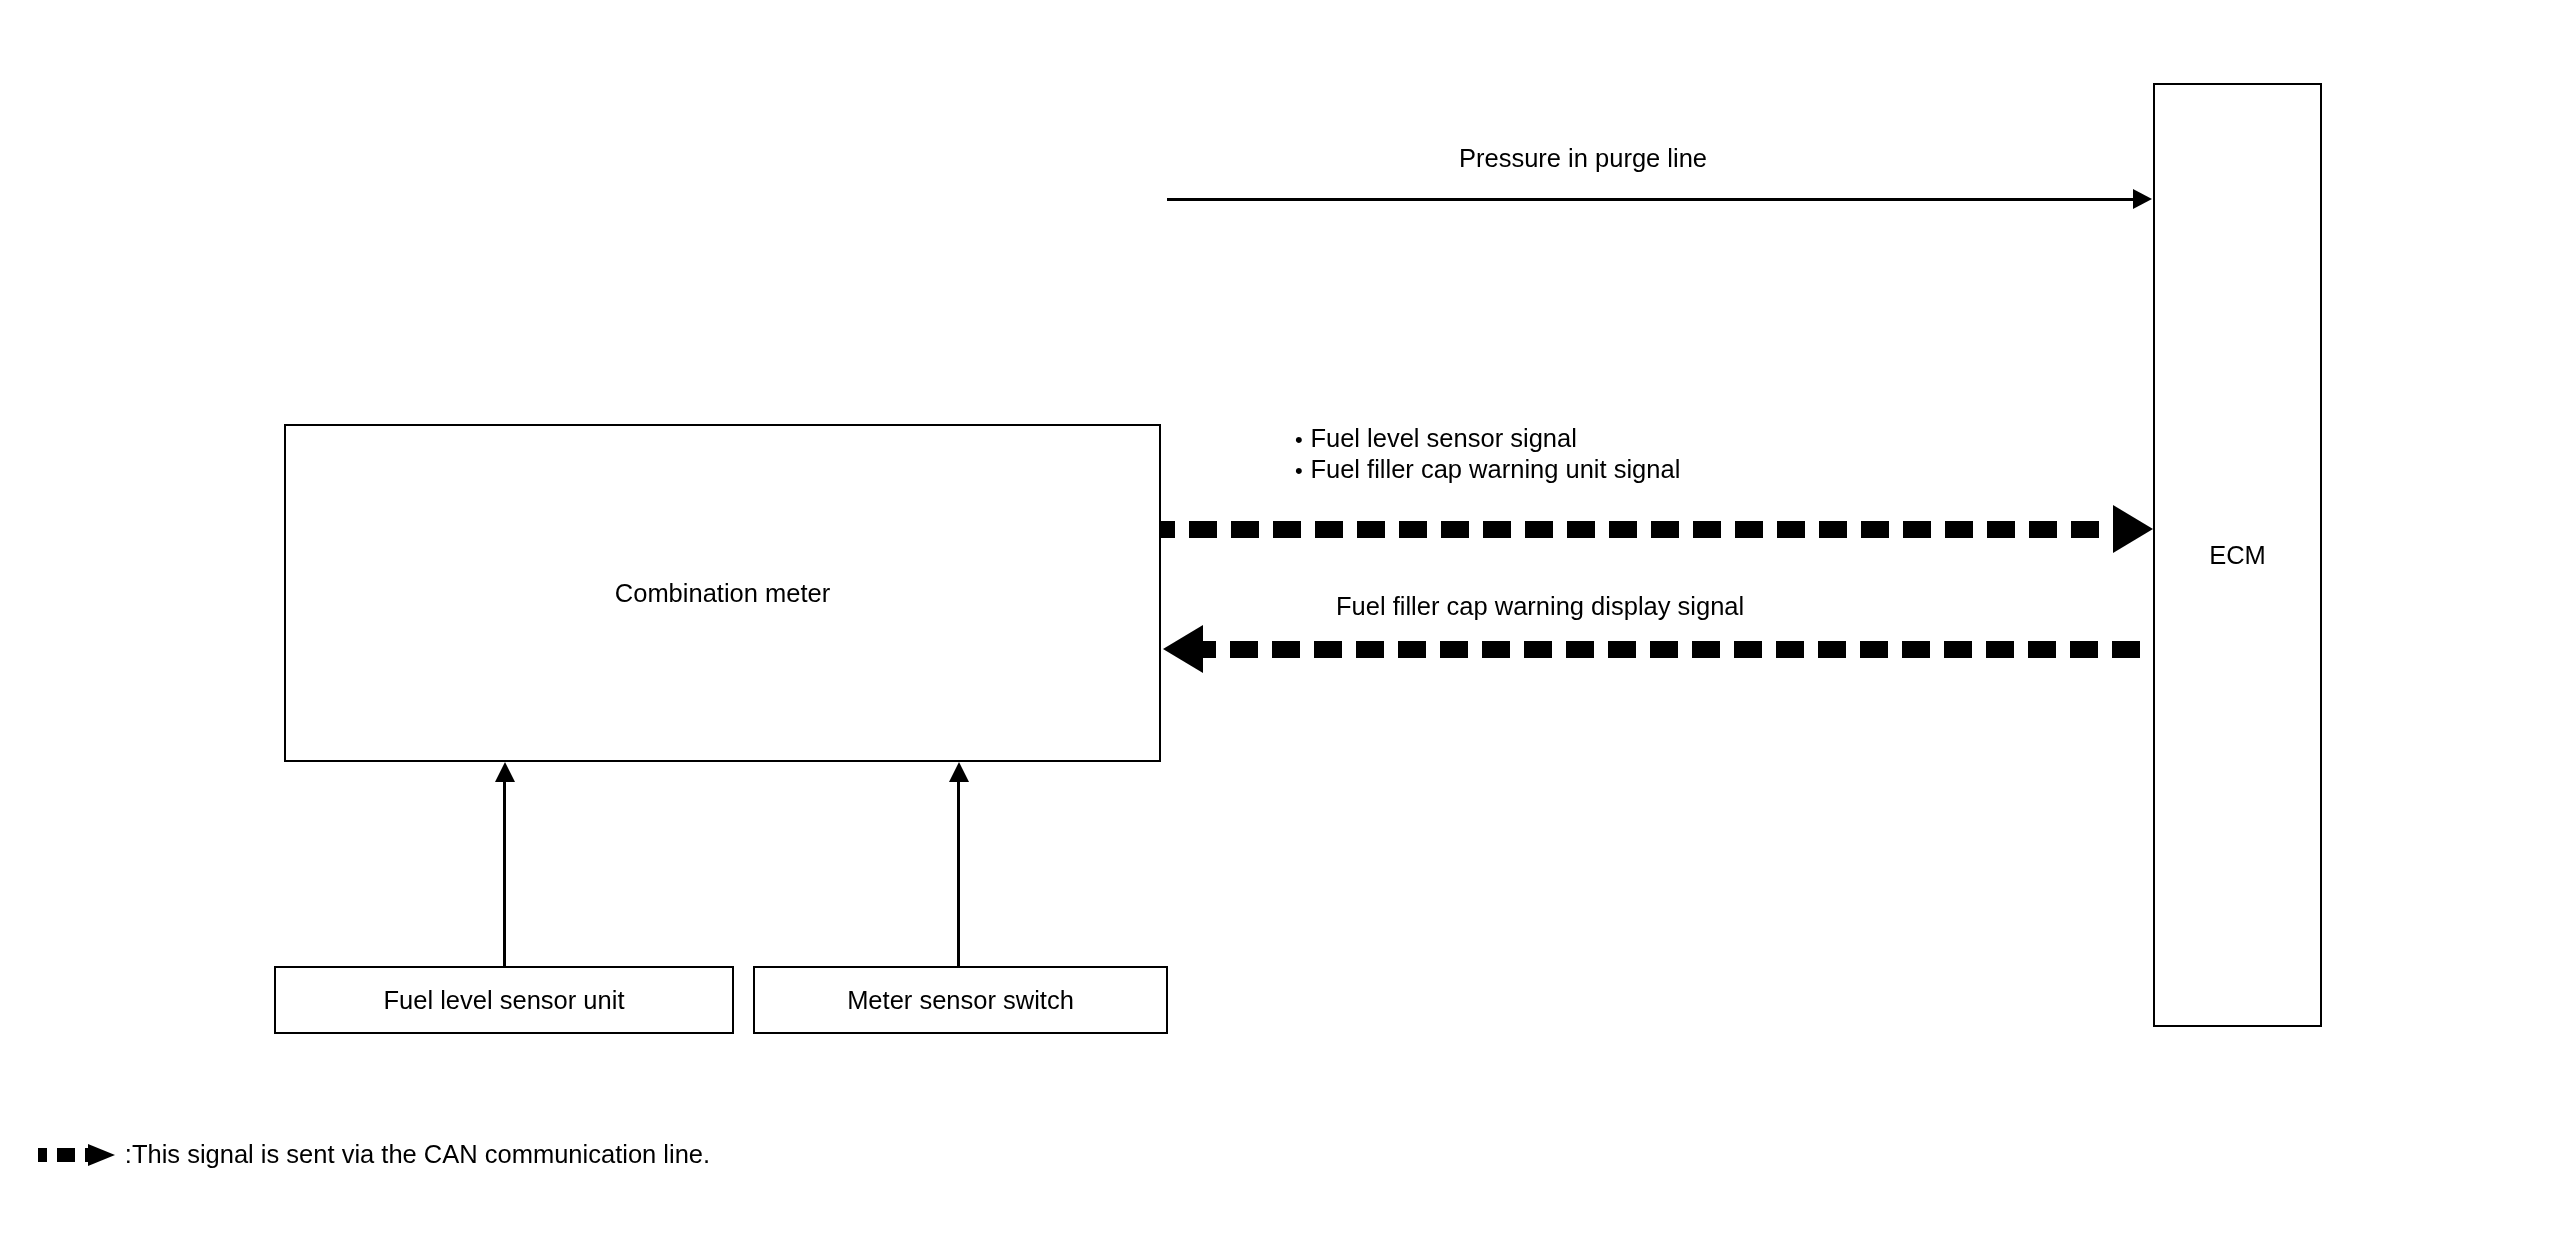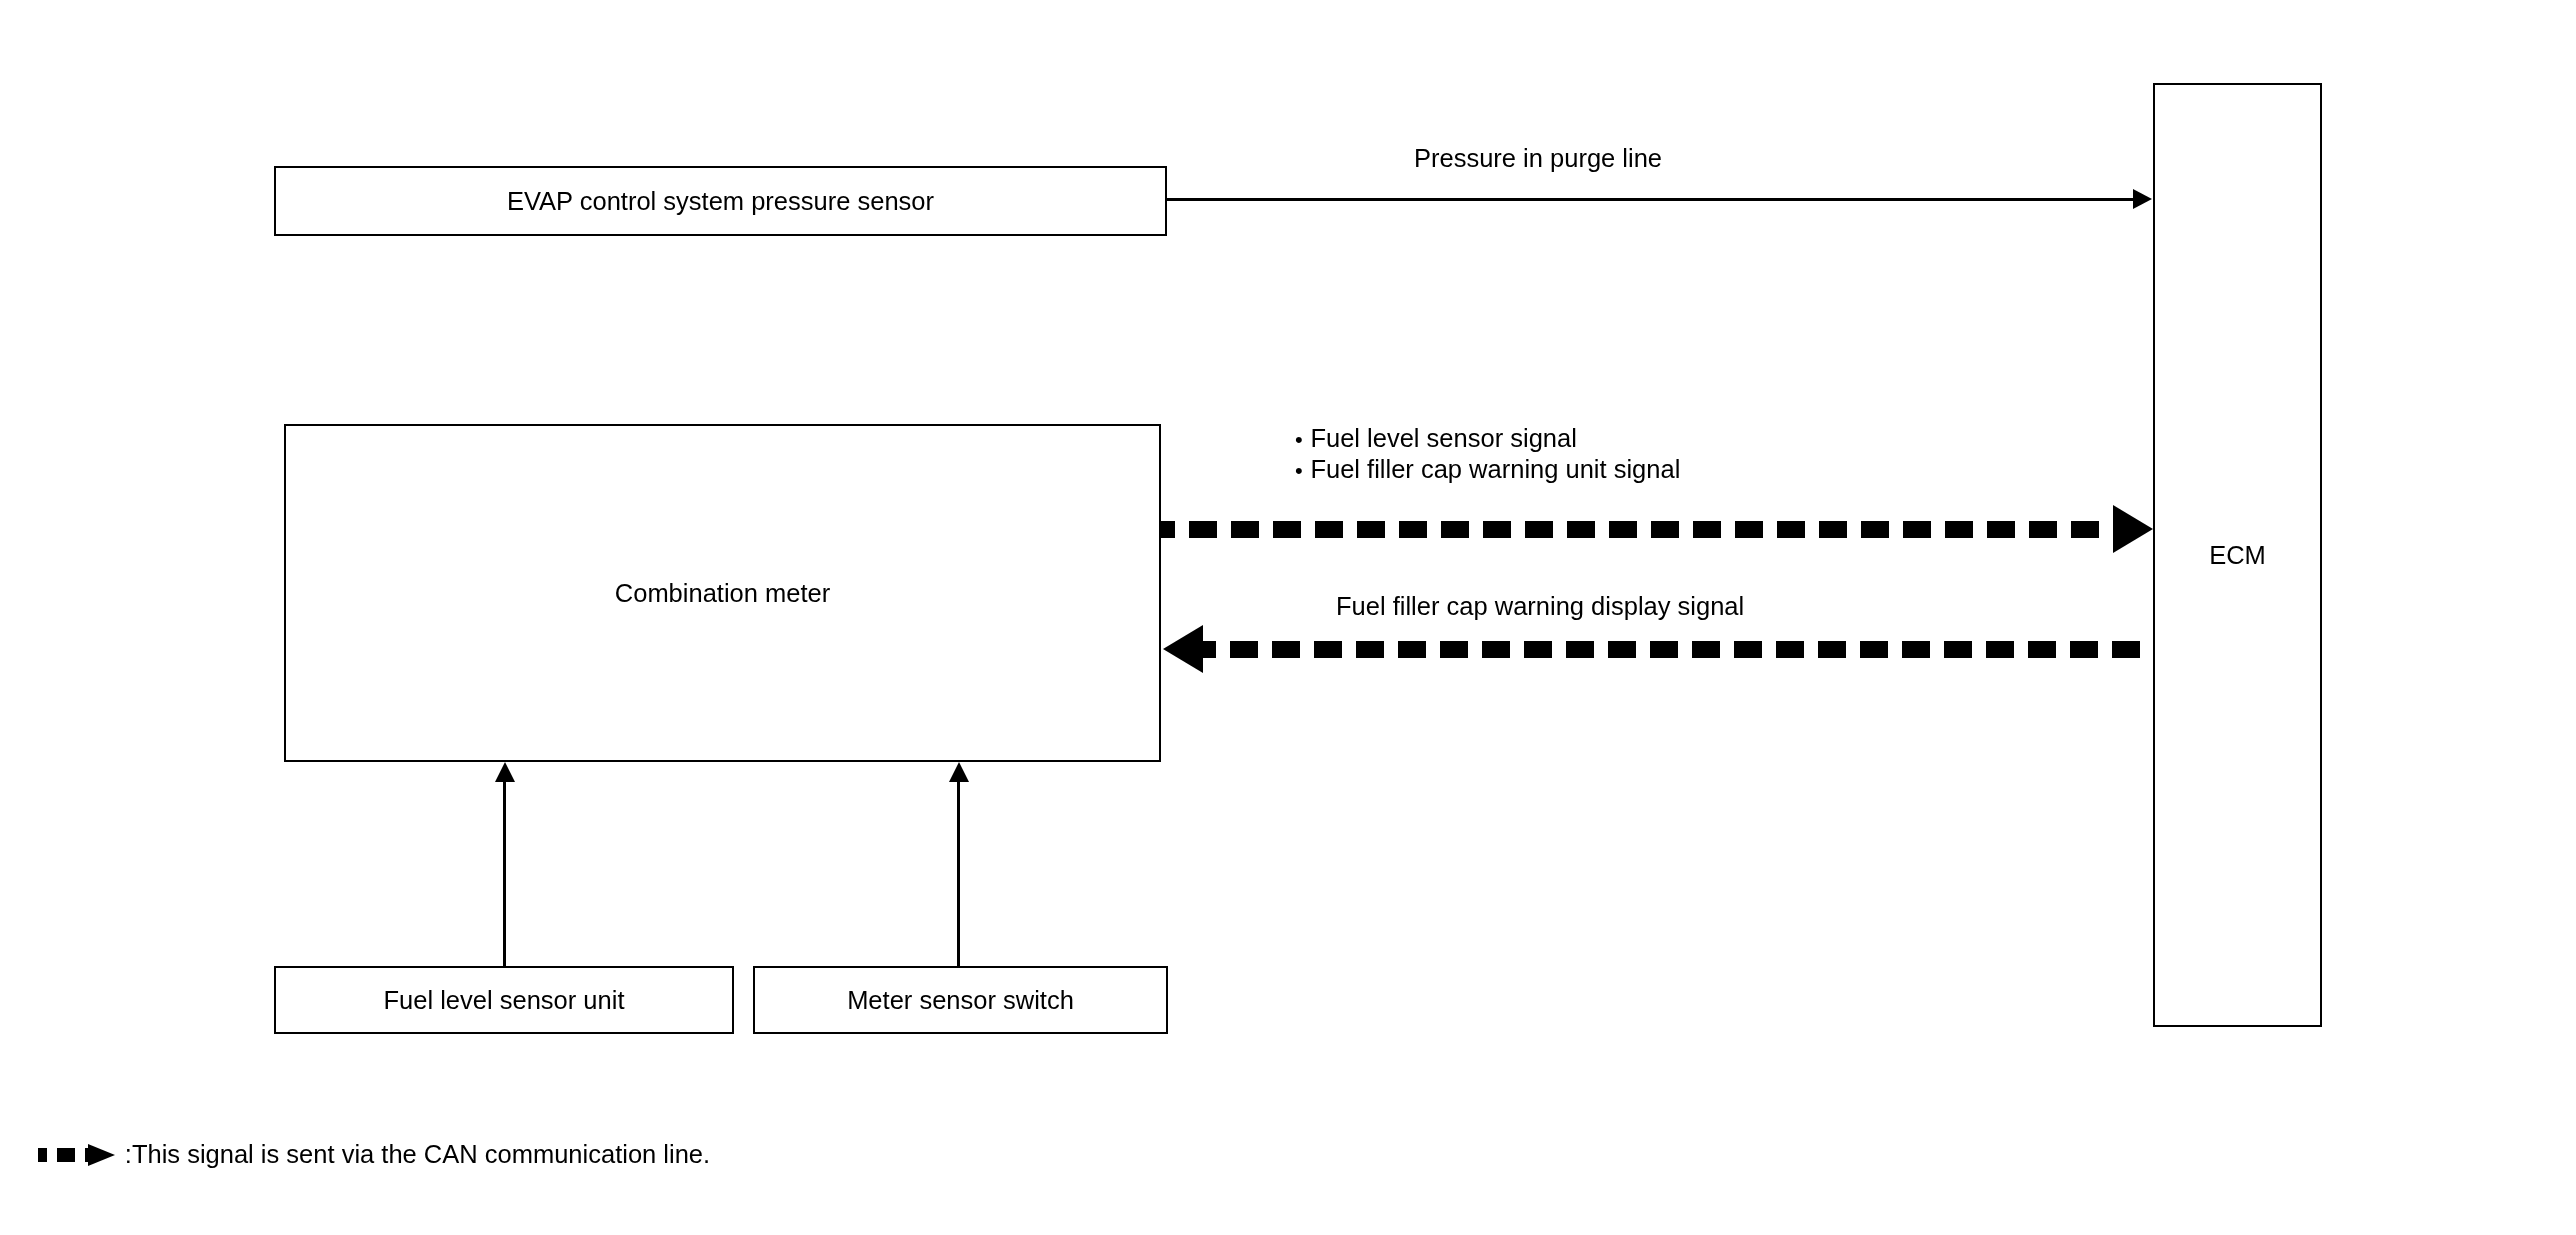--- a/index.html
+++ b/index.html
@@ -128,21 +128,21 @@
   #v-head-2 { left: 949px; top: 762px; }
 
   
   .free-label {
     position: absolute;
     font-size: 25.5px;
     line-height: 1.05;
     color: #000000;
     white-space: nowrap;
   }
-  #label-pressure       { left: 1414px; top: 145px; }
+  #label-pressure       { left: 1459px; top: 145px; }
   #label-display-signal { left: 1336px; top: 593px; }
 
   .bullet-list {
     position: absolute;
     left: 1295px;
     top: 423px;
   }
   .bullet-row {
     display: flex;
     align-items: baseline;
@@ -206,23 +206,20 @@
     line-height: 1;
     color: #000000;
     white-space: nowrap;
   }
 </style>
 </head>
 <body>
 
 <div id="canvas">
 
-  <div class="box" id="evap-box">
-    <span class="box-label">EVAP control system pressure sensor</span>
-  </div>
 
   <div class="box" id="meter-box">
     <span class="box-label">Combination meter</span>
   </div>
 
   <div class="box" id="ecm-box">
     <span class="box-label">ECM</span>
   </div>
 
   <div class="box" id="fuel-unit-box">

